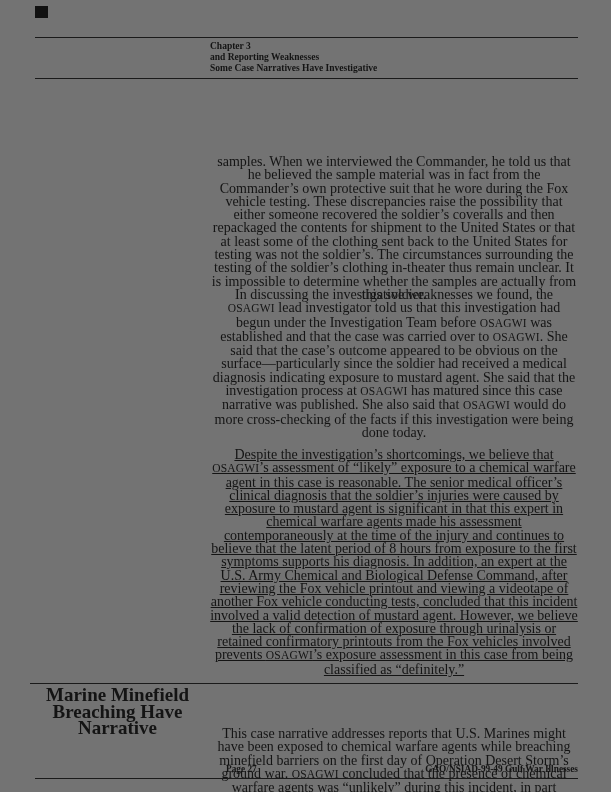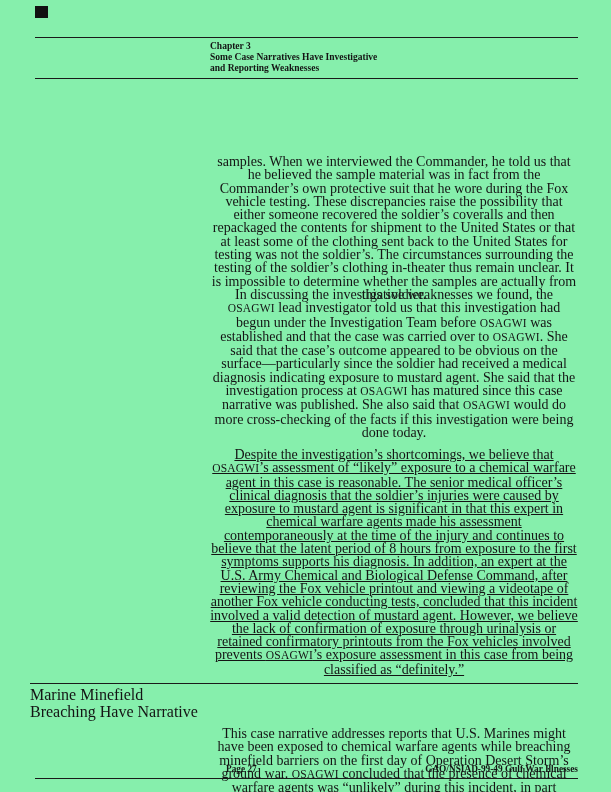--- a/index.html
+++ b/index.html
@@ -4,21 +4,21 @@
 <style>
   html, body {
     margin: 0;
     padding: 0;
     background: #ffffff;
   }
   .page {
     position: relative;
     width: 611px;
     height: 792px;
-    background: #86efac;
+    background: #737373;
     font-family: "Liberation Serif", "DejaVu Serif", serif;
     color: #141414;
     overflow: hidden;
   }
   .rule {
     position: absolute;
     left: 32px;
     width: 546px;
     height: 0;
     border-top: 1px solid #1a1a1a;
@@ -50,23 +50,24 @@
   }
   .para-1 { top: 155px; }
   .para-2 { top: 288px; }
   .para-3 { top: 448px; text-decoration: underline; }
   .para-4 { top: 727px; }
   .section-heading {
     position: absolute;
     left: 30px;
     top: 687px;
     width: 175px;
-    font-size: 16px;
+    font-size: 19px;
     line-height: 16.5px;
-    font-weight: normal;
+    font-weight: bold;
+    text-align: center;
   }
   .footer {
     position: absolute;
     left: 210px;
     right: 33px;
     top: 764px;
     display: flex;
     justify-content: space-between;
     font-size: 9.3px;
     font-weight: bold;
@@ -82,22 +83,22 @@
 <body>
 
 <div class="page">
 
   <div class="scan-mark"></div>
 
   <div class="rule rule-top"></div>
 
   <div class="chapter-header">
     <div>Chapter 3</div>
+    <div>and Reporting Weaknesses</div>
     <div>Some Case Narratives Have Investigative</div>
-    <div>and Reporting Weaknesses</div>
   </div>
 
   <div class="rule rule-header"></div>
 
   <div class="body-col para-1">samples. When we interviewed the Commander, he told us that he believed the sample material was in fact from the Commander’s own protective suit that he wore during the Fox vehicle testing. These discrepancies raise the possibility that either someone recovered the soldier’s coveralls and then repackaged the contents for shipment to the United States or that at least some of the clothing sent back to the United States for testing was not the soldier’s. The circumstances surrounding the testing of the soldier’s clothing in-theater thus remain unclear. It is impossible to determine whether the samples are actually from this soldier.</div>
   <div class="body-col para-2">In discussing the investigative weaknesses we found, the <span class="sc">OSAGWI</span> lead investigator told us that this investigation had begun under the Investigation Team before <span class="sc">OSAGWI</span> was established and that the case was carried over to <span class="sc">OSAGWI</span>. She said that the case’s outcome appeared to be obvious on the surface—particularly since the soldier had received a medical diagnosis indicating exposure to mustard agent. She said that the investigation process at <span class="sc">OSAGWI</span> has matured since this case narrative was published. She also said that <span class="sc">OSAGWI</span> would do more cross-checking of the facts if this investigation were being done today.</div>
   <div class="body-col para-3">Despite the investigation’s shortcomings, we believe that <span class="sc">OSAGWI</span>’s assessment of “likely” exposure to a chemical warfare agent in this case is reasonable. The senior medical officer’s clinical diagnosis that the soldier’s injuries were caused by exposure to mustard agent is significant in that this expert in chemical warfare agents made his assessment contemporaneously at the time of the injury and continues to believe that the latent period of 8 hours from exposure to the first symptoms supports his diagnosis. In addition, an expert at the U.S. Army Chemical and Biological Defense Command, after reviewing the Fox vehicle printout and viewing a videotape of another Fox vehicle conducting tests, concluded that this incident involved a valid detection of mustard agent. However, we believe the lack of confirmation of exposure through urinalysis or retained confirmatory printouts from the Fox vehicles involved prevents <span class="sc">OSAGWI</span>’s exposure assessment in this case from being classified as “definitely.”</div>
 
   <div class="rule rule-section"></div>
 

